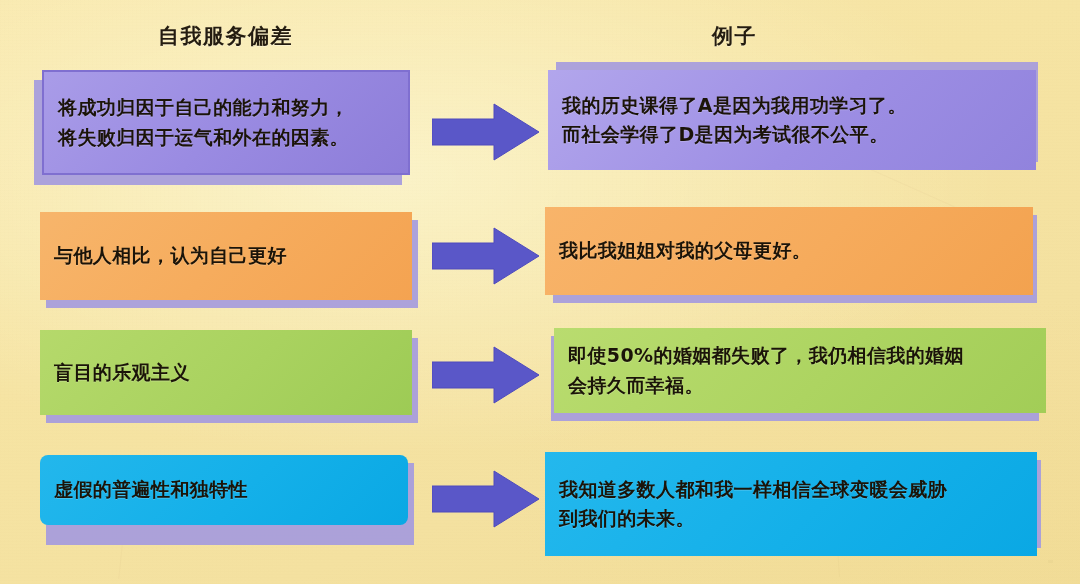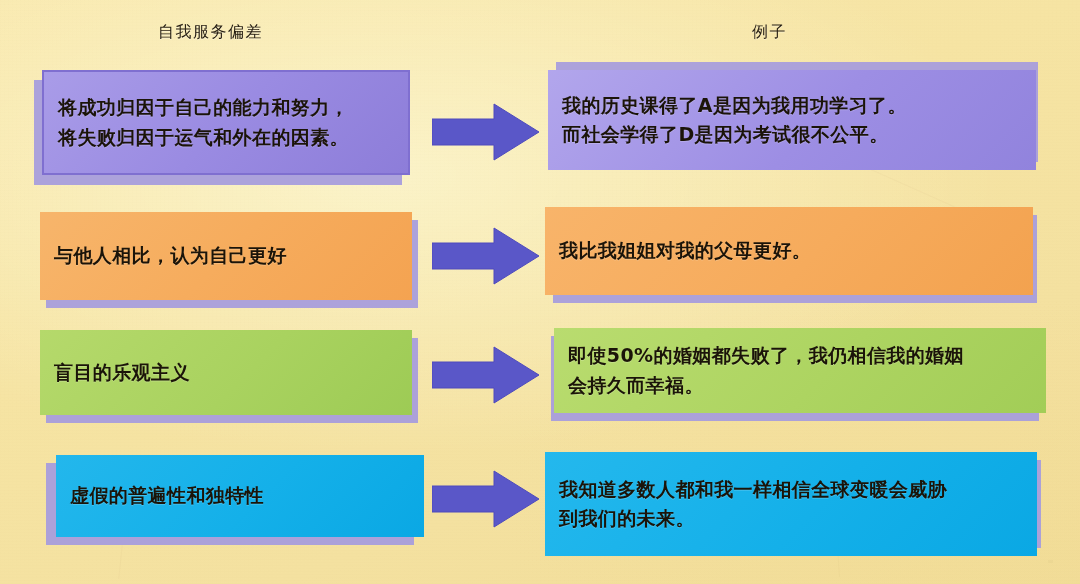--- a/index.html
+++ b/index.html
@@ -39,29 +39,29 @@
   .blemish {
     position: absolute;
     pointer-events: none;
     background: rgba(170,140,90,0.10);
   }
 
   
   .col-header {
     position: absolute;
     top: 22px;
-    font-size: 16px;
-    font-weight: normal;
+    font-size: 21px;
+    font-weight: bold;
     color: #241c10;
     letter-spacing: 1.5px;
     text-shadow: 0 1px 0 rgba(255,255,255,0.35);
     white-space: nowrap;
   }
   #header-left  { left: 158px; }
-  #header-right { left: 752px; }
+  #header-right { left: 712px; }
 
   
   .row {
     position: absolute;
     left: 0;
     width: 1080px;
   }
 
   .card {
     position: absolute;
@@ -112,21 +112,21 @@
   
   #row3 { top: 0; height: 130px; }
   #card-l3 { left: 40px;  top: 330px; width: 372px; height: 85px; background: linear-gradient(135deg,#b5d96b 0%,#a9d25f 55%,#9dcb55 100%); text-align: center; }
   #plate-l3 { left: 46px; top: 338px; width: 372px; height: 85px; }
   #card-r3 { left: 543px; top: 328px; width: 492px; height: 85px; background: linear-gradient(135deg,#b9dc6f 0%,#add461 55%,#a2cd57 100%); margin-left: 11px; }
   #plate-r3 { left: 551px; top: 336px; width: 488px; height: 85px; }
   #arrow3 { left: 432px; top: 346px; }
 
   
   #row4 { top: 0; height: 140px; }
-  #card-l4 { left: 56px;  top: 455px; width: 368px; height: 82px; background: linear-gradient(135deg,#23b7ec 0%,#14b0e9 55%,#0aa8e4 100%); }
+  #card-l4 { left: 40px;  top: 455px; width: 368px; height: 70px; background: linear-gradient(135deg,#23b7ec 0%,#14b0e9 55%,#0aa8e4 100%); border-radius: 8px; }
   #plate-l4 { left: 46px; top: 463px; width: 368px; height: 82px; }
   #card-r4 { left: 545px; top: 452px; width: 492px; height: 104px; background: linear-gradient(135deg,#24b8ed 0%,#14b0e9 55%,#0aa8e4 100%); }
   #plate-r4 { left: 553px; top: 460px; width: 488px; height: 88px; }
   #arrow4 { left: 432px; top: 470px; }
 </style>
 </head>
 <body>
 
 <div id="page">
 

